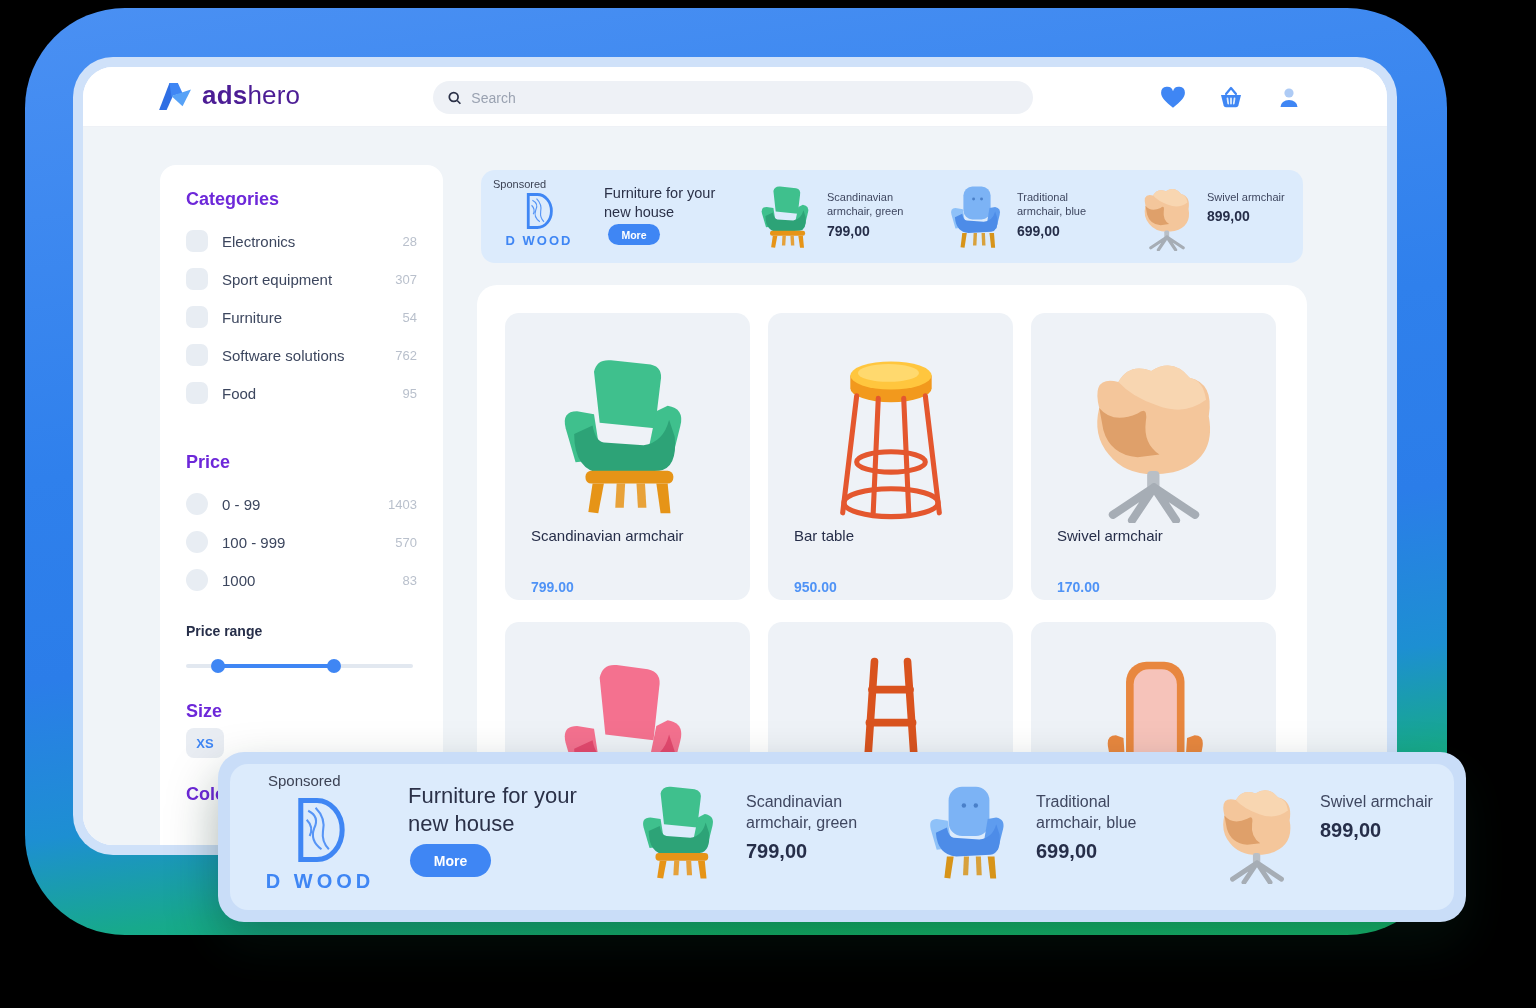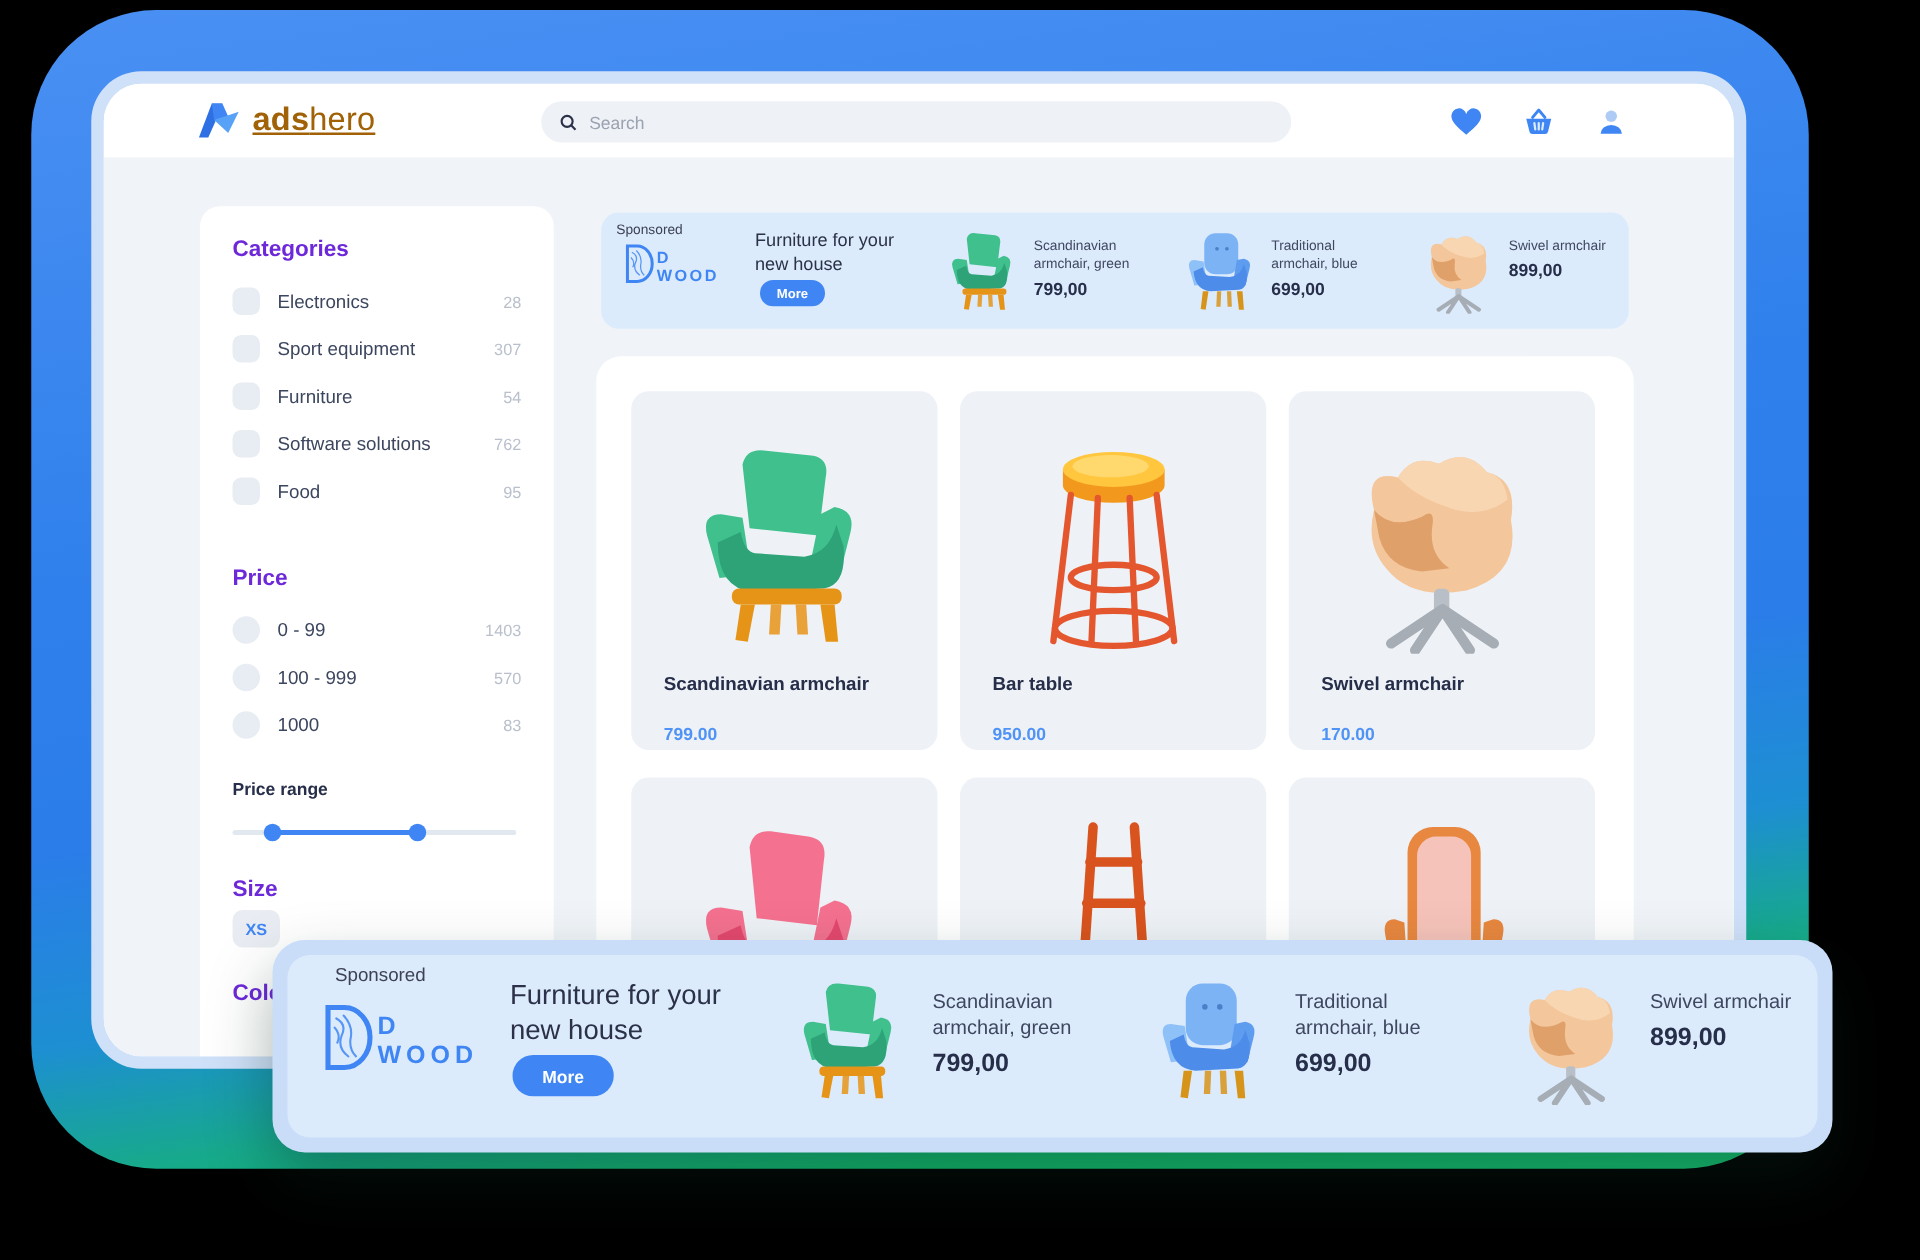--- a/index.html
+++ b/index.html
@@ -14,21 +14,21 @@
     background:linear-gradient(172deg,#4a90f3 0%,#2f80ec 42%,#2b7de9 60%,#1d8fd2 74%,#17a98c 83%,#12b96c 91%,#16c273 100%);
   }
   .inner-frame { position:absolute; left:73px; top:57px; width:1324px; height:798px;
     border-radius:40px; background:#cfe1f9; }
   .window { position:absolute; left:83px; top:67px; width:1304px; height:778px;
     border-radius:30px; background:#ffffff; overflow:hidden; }
 
   
   .header { position:absolute; left:0; top:0; width:100%; height:60px; background:#fff; border-bottom:1px solid #eef1f6; }
   .logo { position:absolute; left:74px; top:13px; display:flex; align-items:center; gap:7px; cursor:pointer; }
-  .logo-text { font-size:26px; color:#a16207; letter-spacing:.2px;text-decoration:underline; }
+  .logo-text { font-size:26px; color:#4c1d95; letter-spacing:.2px; }
   .logo-text b { font-weight:800; }
   .search { position:absolute; left:350px; top:14px; width:600px; height:33px; background:#eef1f6;
     border-radius:17px; display:flex; align-items:center; padding:0 14px; gap:9px; }
   .search input { border:none; outline:none; background:transparent; font-size:14px; color:#3c465e; width:100%;
     font-family:"Liberation Sans", sans-serif; }
   .search input::placeholder { color:#9aa2b1; }
   .hicon { position:absolute; top:18px; width:26px; height:26px; cursor:pointer; background:none; border:none; }
 
   
   .page-body { position:absolute; left:0; top:60px; width:1304px; height:718px; background:#f0f4f8; }
@@ -49,21 +49,21 @@
   .slider .fill { position:absolute; left:14%; width:50%; top:5px; height:4px; background:#3f86f4; }
   .slider .handle { position:absolute; top:0; width:14px; height:14px; border-radius:50%; background:#3f86f4; cursor:grab; }
   .size-title { margin-top:28px; }
   .chip { display:inline-flex; margin-top:6px; width:38px; height:30px; border-radius:8px; background:#e9edf3;
     align-items:center; justify-content:center; font-size:13px; font-weight:800; color:#3f86f4; cursor:pointer; }
   .color-title { margin-top:26px; }
 
   
   .banner { position:absolute; left:398px; top:43px; width:822px; height:93px; background:#dcebfc; border-radius:14px; }
   .sp-label { font-size:11px; color:#3c4254; }
-  .brand { display:flex; flex-direction:row; align-items:center; width:84px; }
+  .brand { display:flex; flex-direction:column; align-items:center; width:84px; }
   .brand-name { font-weight:800; color:#3f86f4; letter-spacing:2px; }
   .headline { font-weight:400; color:#2b3148; line-height:1.28; }
   .more-btn { background:#3f86f4; color:#fff; border:none; border-radius:11px; font-weight:700;
     font-family:"Liberation Sans", sans-serif; cursor:pointer; }
   .bp-name { color:#3f4760; line-height:1.3; }
   .bp-price { font-weight:800; color:#262e49; }
 
   .banner .sp-label { position:absolute; left:12px; top:8px; }
   .banner .brand { position:absolute; left:16px; top:22px; }
   .banner .brand svg { width:34px; height:38px; }
@@ -71,21 +71,21 @@
   .banner .headline { position:absolute; left:123px; top:14px; width:125px; font-size:14.5px; }
   .banner .more-btn { position:absolute; left:127px; top:54px; width:52px; height:21px; font-size:10.5px; }
   .banner .bp-img { position:absolute; top:11px; width:68px; height:70px; }
   .banner .bp-text { position:absolute; top:20px; font-size:11px; }
   .banner .bp-price { font-size:14px; margin-top:4px; }
 
   
   .grid-panel { position:absolute; left:394px; top:158px; width:830px; height:700px; background:#fff; border-radius:20px; padding:28px; }
   .card { position:absolute; width:245px; height:287px; background:#eef2f7; border-radius:14px; cursor:pointer; }
   .card .p-img { position:absolute; left:50%; transform:translateX(-50%); top:32px; width:170px; height:178px; }
-  .card .p-name { position:absolute; left:26px; top:226px; font-size:15px; font-weight:700; color:#262e49; }
+  .card .p-name { position:absolute; left:26px; top:214px; font-size:15px; font-weight:400; color:#262e49; }
   .card .p-price { position:absolute; left:26px; top:252px; font-size:14px; font-weight:600; color:#4f93f6;margin-top:14px; }
 
   
   .overlay { position:absolute; left:218px; top:752px; width:1248px; height:170px; background:#c9ddf8;
     border-radius:26px; box-shadow:0 24px 50px rgba(10,40,30,.35); }
   .overlay-inner { position:absolute; left:12px; top:12px; width:1224px; height:146px; background:#dcebfc; border-radius:18px; }
   .overlay .sp-label { position:absolute; left:50px; top:20px; font-size:15px; }
   .overlay .brand { position:absolute; left:36px; top:44px; width:132px; }
   .overlay .brand svg { width:62px; height:68px; }
   .overlay .brand-name { font-size:20px; letter-spacing:4px; margin-top:6px; }

